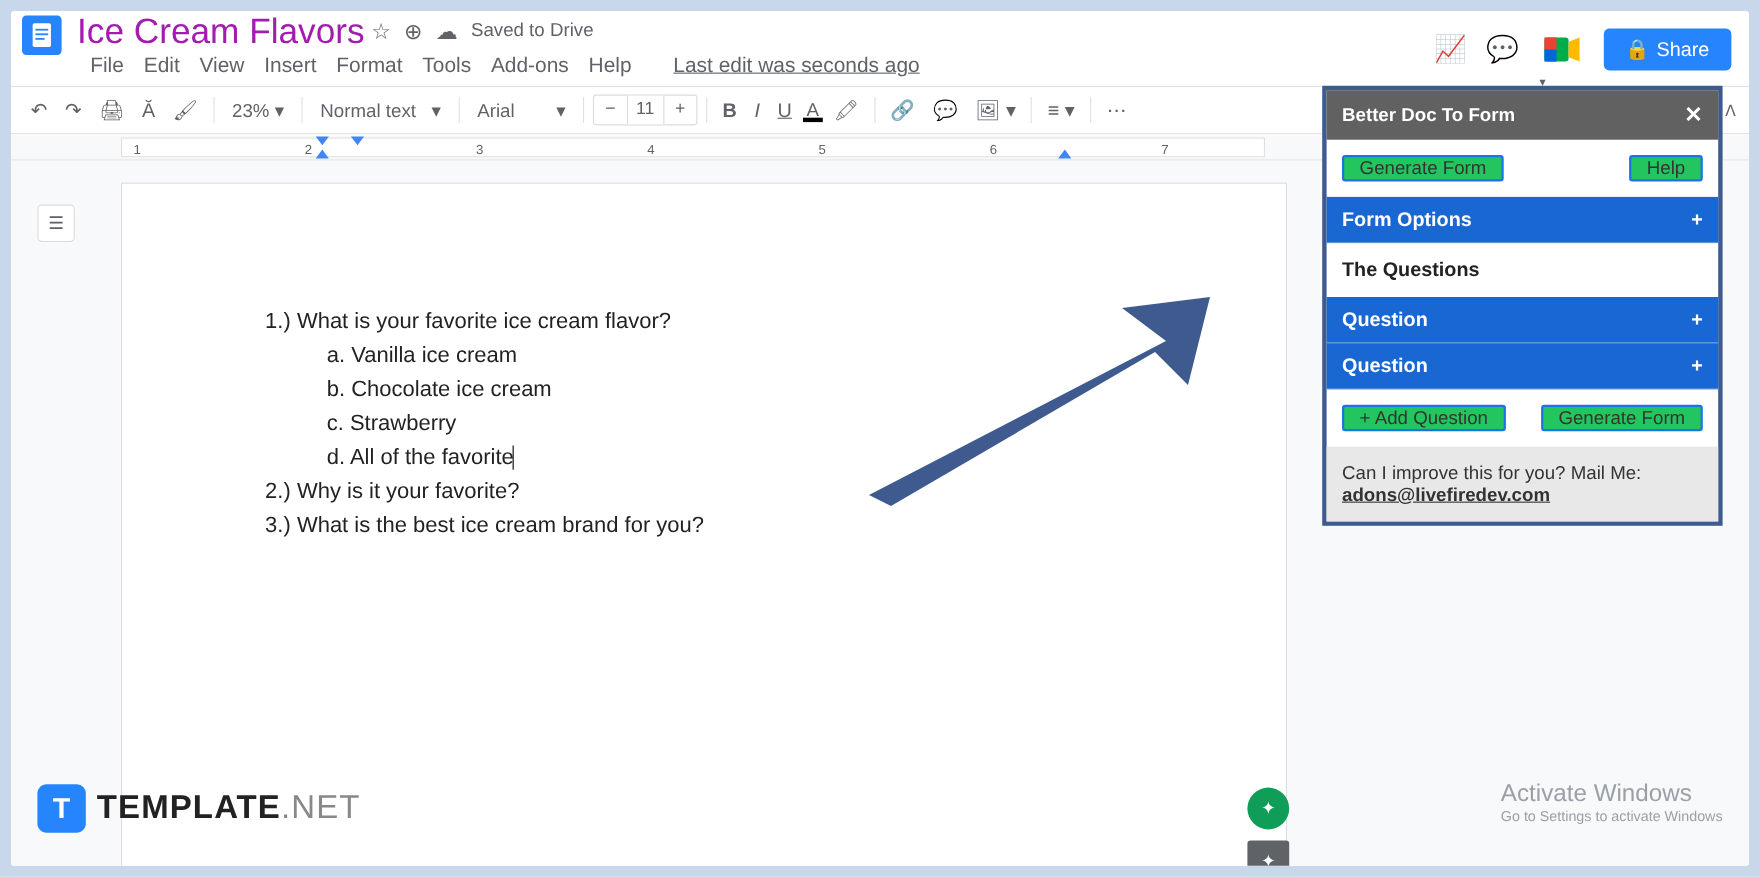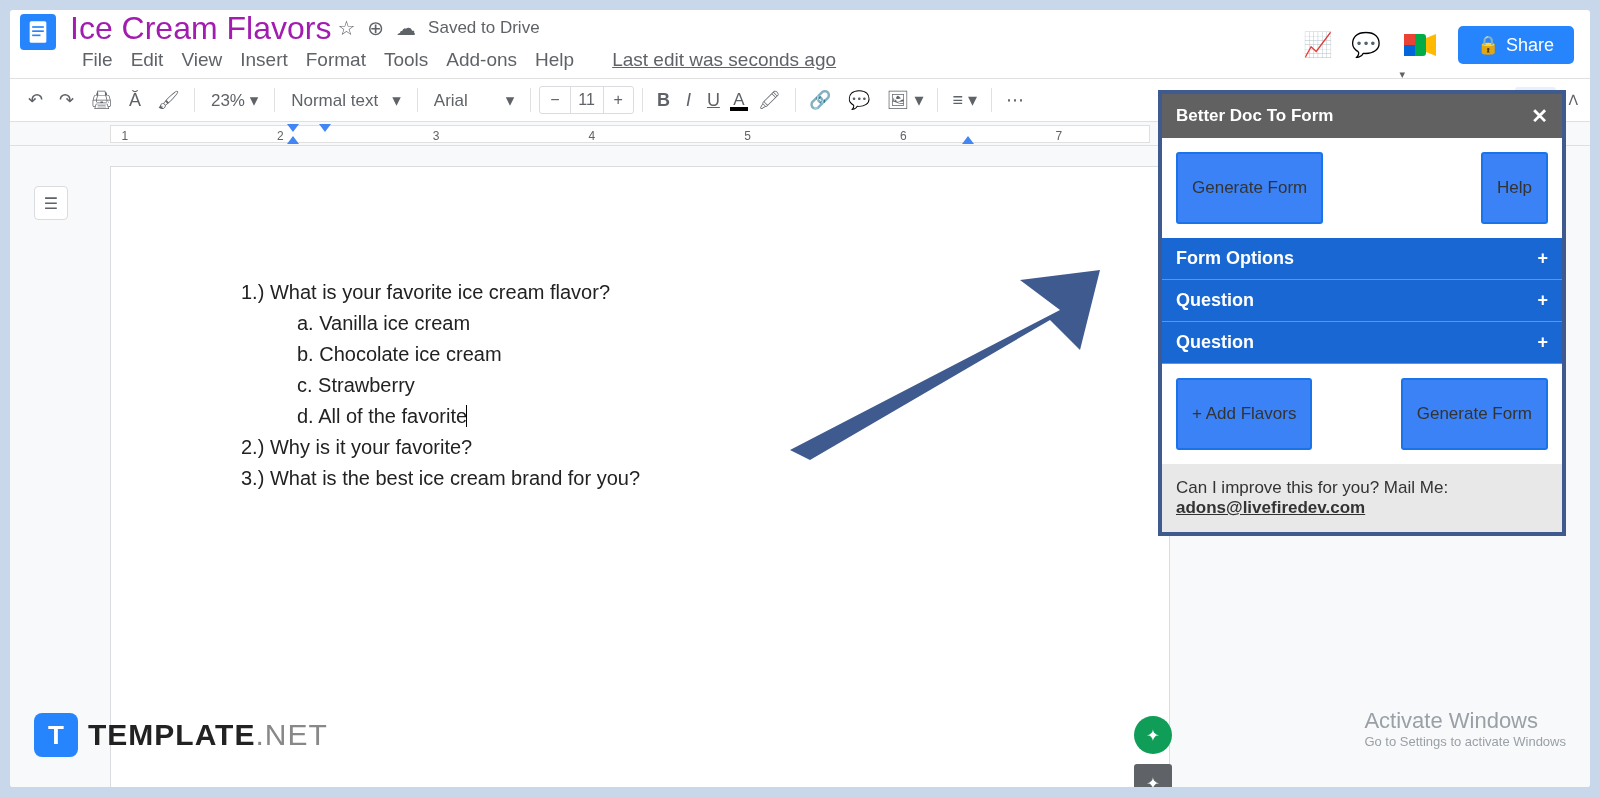--- a/index.html
+++ b/index.html
@@ -34,26 +34,26 @@
 .ruler-inner{height:18px;background:#fff;border:1px solid #e0e0e0;flex:1;position:relative}
 .ruler-num{position:absolute;top:3px;font-size:12px;color:#5f6368}
 .ind-top{position:absolute;top:-2px;width:0;height:0;border-left:6px solid transparent;border-right:6px solid transparent;border-top:8px solid #4285f4}
 .ind-bot{position:absolute;bottom:-2px;width:0;height:0;border-left:6px solid transparent;border-right:6px solid transparent;border-bottom:8px solid #4285f4}
 .doc-area{background:#f8f9fa;height:700px;position:relative;padding-top:20px}
 .outline-toggle{position:absolute;left:24px;top:40px;width:34px;height:34px;border:1px solid #dadce0;border-radius:4px;display:flex;align-items:center;justify-content:center;color:#5f6368;background:#fff}
 .page{background:#fff;width:1060px;margin-left:100px;height:680px;border:1px solid #dadce0;padding:110px 130px;font-size:20px;color:#222;line-height:1.5}
 .page .qline{margin-bottom:1px}
 .page .opt{padding-left:56px}
 .cursor::after{content:"";border-right:1px solid #000;margin-left:-1px}
-.sidepanel{position:absolute;right:24px;top:80px;width:408px;background:#fff;border:4px solid #3e5a8f}
+.sidepanel{position:absolute;right:24px;top:68px;width:364px;background:#fff;border:4px solid #3e5a8f}
 .sp-head{background:#616161;color:#fff;padding:10px 14px;font-size:17px;font-weight:bold;display:flex;justify-content:space-between;align-items:center}
 .sp-close{font-size:20px;cursor:pointer}
 .sp-body{padding:14px}
 .sp-row{display:flex;justify-content:space-between;gap:10px}
-.sp-btn{border:2px solid #1a73e8;color:#333;background:#3b82f6;padding:24px 14px;border-radius:3px;font-size:17px;cursor:pointer}
+.sp-btn{border:2px solid #1a73e8;color:#333;background:#22c55e;padding:0 14px;border-radius:3px;font-size:17px;cursor:pointer}
 .sp-section{background:#1967d2;color:#fff;padding:10px 14px;font-size:18px;font-weight:bold;margin:0;display:flex;justify-content:space-between;align-items:center;border-bottom:1px solid rgba(255,255,255,0.3)}
 .sp-label{padding:14px;font-size:18px;font-weight:bold;color:#222}
 .sp-footer{background:#e8e8e8;padding:14px;font-size:17px;color:#333}
 .sp-footer b{text-decoration:underline}
 .arrow-overlay{position:absolute;left:770px;top:250px;width:320px;height:200px;pointer-events:none}
 .explore-btn{position:absolute;right:418px;bottom:92px;width:38px;height:38px;background:#0f9d58;border-radius:50%;display:flex;align-items:center;justify-content:center;color:#fff}
 .plus-btn{position:absolute;right:418px;bottom:44px;width:38px;height:38px;background:#5f6368;border-radius:3px;display:flex;align-items:center;justify-content:center;color:#fff}
 .watermark{position:absolute;right:24px;bottom:38px;color:#9aa0a6;font-size:22px}
 .watermark .sub{font-size:13px}
 .template-logo{position:absolute;left:34px;bottom:40px;display:flex;align-items:center;gap:10px}
@@ -194,31 +194,32 @@
     <div class="sp-body">
       <div class="sp-row">
         <button class="sp-btn">Generate Form</button>
         <button class="sp-btn">Help</button>
       </div>
     </div>
     <div class="sp-section">
         <span>Form Options</span>
         <span>+</span>
       </div>
+    <div class="sp-label">The Questions</div>
     <div class="sp-section">
         <span>Question</span>
         <span>+</span>
       </div>
     <div class="sp-section">
         <span>Question</span>
         <span>+</span>
       </div>
     <div class="sp-body">
       <div class="sp-row">
-        <button class="sp-btn">+ Add Flavors</button>
+        <button class="sp-btn">+ Add Question</button>
         <button class="sp-btn">Generate Form</button>
       </div>
     </div>
     <div class="sp-footer">
       <span>Can I improve this for you? Mail Me:</span><br>
       <b>adons@livefiredev.com</b>
     </div>
   </div>
 
   <svg class="arrow-overlay" viewBox="0 0 320 200">

